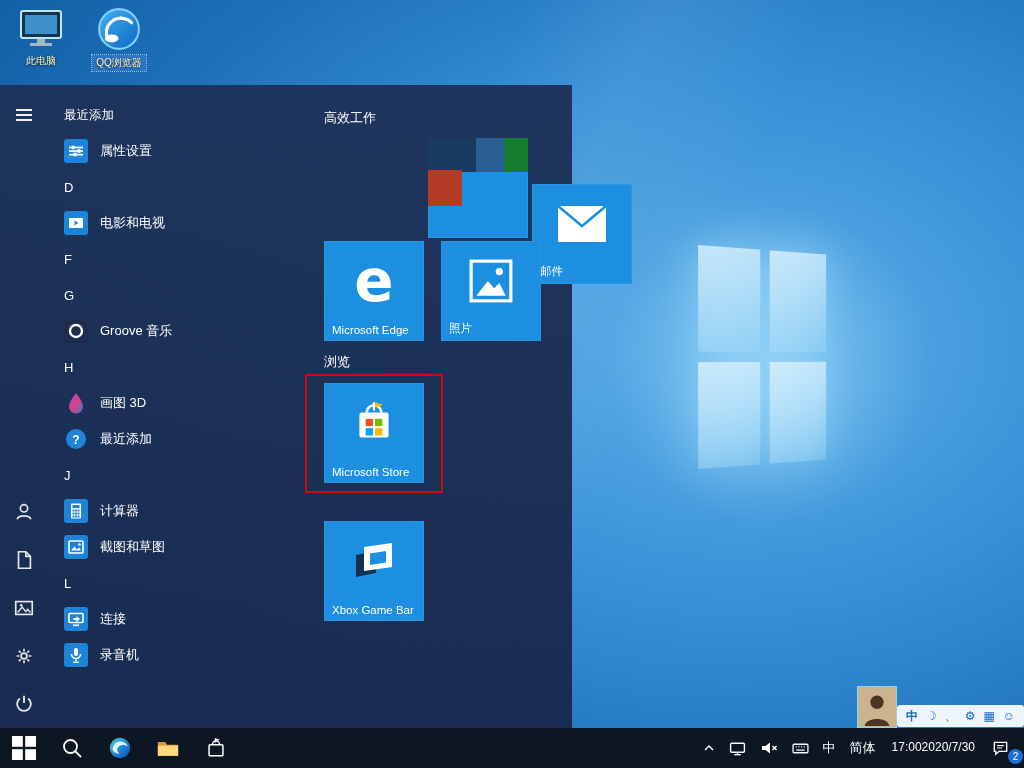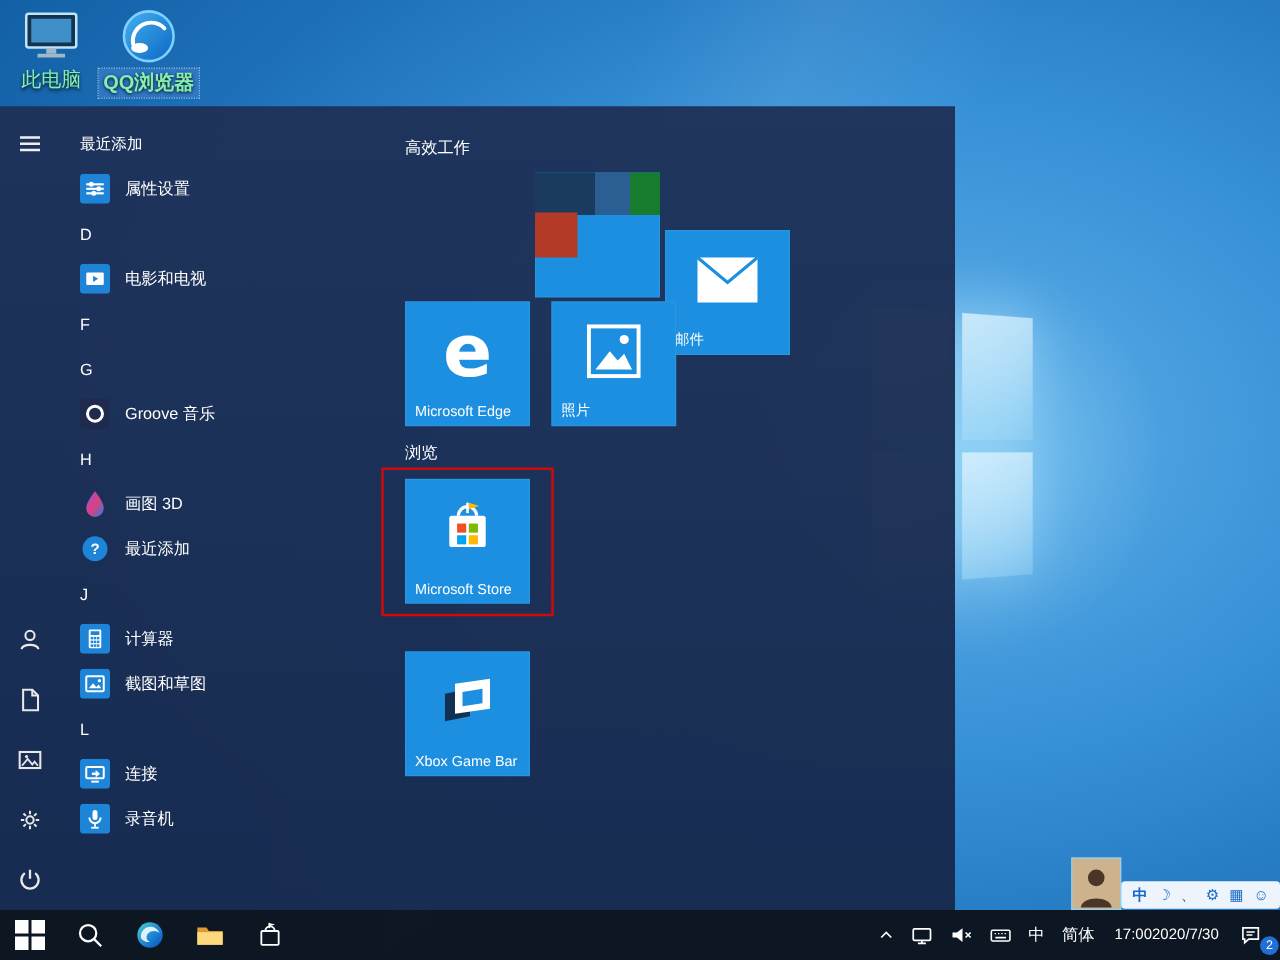--- a/index.html
+++ b/index.html
@@ -15,25 +15,25 @@
     background: radial-gradient(circle, rgba(160,220,250,0.55) 0%, rgba(160,220,250,0) 65%); }
   .winlogo { position:absolute; left:697px; top:250px; width:136px; height:214px;
     transform: perspective(520px) rotateY(20deg);
     display:grid; grid-template-columns:1fr 1fr; grid-template-rows:1fr 1fr; gap:10px;
     filter: drop-shadow(0 0 22px rgba(175,228,255,0.7)); }
   .winlogo div { background: linear-gradient(160deg, rgba(222,243,253,0.8), rgba(150,212,246,0.45)); }
 
   
   .dicon { position:absolute; width:74px; display:flex; flex-direction:column; align-items:center; gap:3px; cursor:pointer; z-index:2; }
   .dicon svg { display:block; }
-  .dlabel { color:#86efac; font-size:16px; text-shadow:0 1px 3px rgba(0,0,0,0.9); padding:1px 4px; white-space:nowrap; }
+  .dlabel { color:#fef9c3; font-size:10px; text-shadow:0 1px 3px rgba(0,0,0,0.9); padding:1px 4px; white-space:nowrap; }
   .dicon.selected .dlabel { background:rgba(55,125,205,0.7); outline:1px dotted rgba(255,255,255,0.55); }
 
   
-  .start-menu { position:absolute; left:0; top:85px; width:764px; height:643px; z-index:5;
+  .start-menu { position:absolute; left:0; top:85px; width:572px; height:643px; z-index:5;
     background: linear-gradient(180deg, rgba(31,50,89,0.97), rgba(24,42,78,0.97)); }
   .rail-btn { position:absolute; left:0; width:48px; height:44px; display:flex; align-items:center; justify-content:center; cursor:pointer; }
   .rail-btn svg { width:22px; height:22px; }
   .burger i { display:block; width:16px; height:2px; background:#efefef; margin:3px 0; }
 
   .app-list { position:absolute; left:0; top:12px; width:305px; }
   .al-row { height:36px; display:flex; align-items:center; padding-left:64px; gap:12px; color:#fff; font-size:13px; cursor:pointer; }
   .al-header { font-size:12.5px; cursor:default; }
   .al-icon { width:24px; height:24px; flex:none; }
   .al-icon svg { width:24px; height:24px; display:block; }
@@ -85,21 +85,21 @@
 <div class="dicon" style="left:4px; top:8px;">
   <svg width="48" height="42" viewBox="0 0 48 42">
     <rect x="4" y="3" width="40" height="27" rx="2" fill="#12344f" stroke="#bfe3f7" stroke-width="2"></rect>
     <rect x="8" y="7" width="32" height="19" fill="#3f8fc9"></rect>
     <rect x="20" y="31" width="8" height="4" fill="#9fb7c6"></rect>
     <rect x="13" y="35" width="22" height="3" fill="#9fb7c6"></rect>
   </svg>
   <span class="dlabel">此电脑</span>
 </div>
 
-<div class="dicon selected" style="left:82px; top:6px;font-weight:bold;">
+<div class="dicon selected" style="left:82px; top:6px;">
   <svg width="46" height="46" viewBox="0 0 44 44">
     <defs>
       <linearGradient id="qqg" x1="0" y1="0" x2="1" y2="1">
         <stop offset="0" stop-color="#43b2f1"></stop>
           <stop offset="1" stop-color="#0b66c3"></stop>
       </linearGradient>
     </defs>
     <circle cx="22" cy="22" r="19" fill="url(#qqg)"></circle>
     <circle cx="22" cy="22" r="19" fill="none" stroke="#7fd0ff" stroke-width="2"></circle>
     <path d="M10 28 a14 14 0 0 1 24 -12" fill="none" stroke="#fff" stroke-width="3" stroke-linecap="round"></path>

